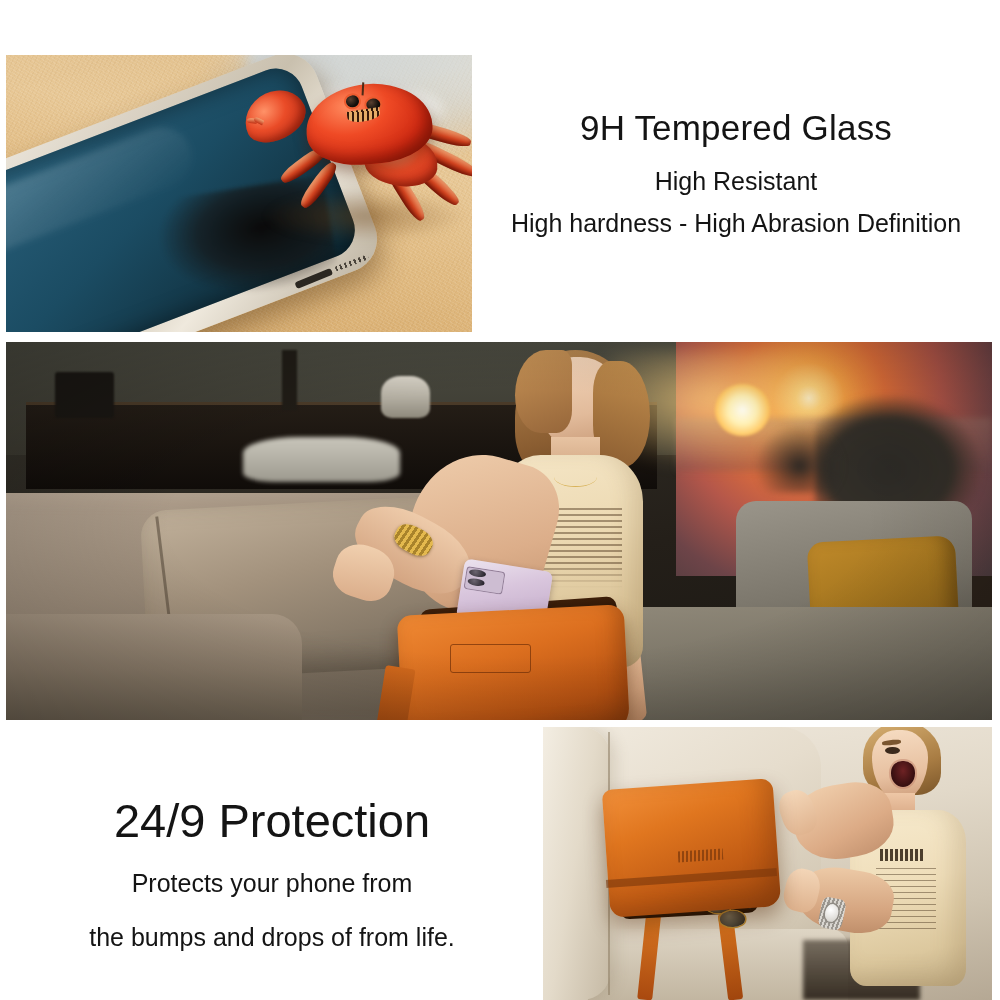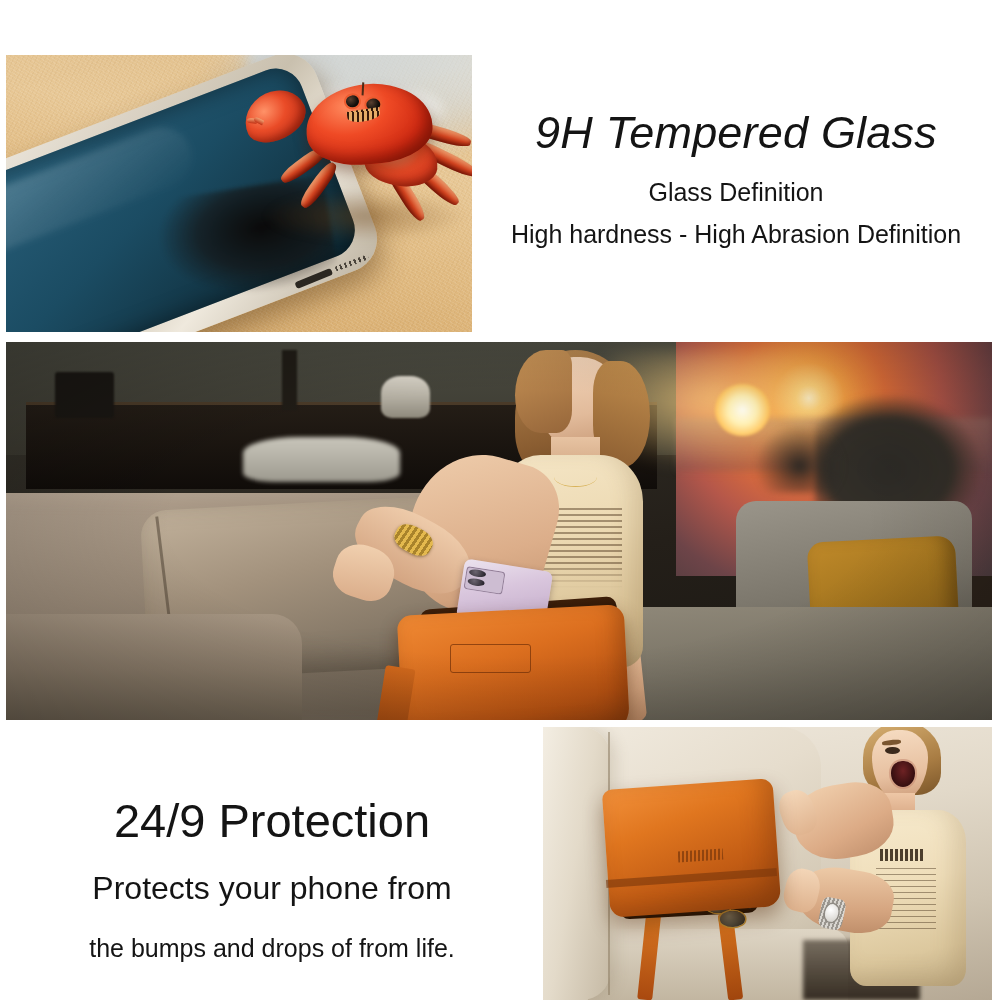--- a/index.html
+++ b/index.html
@@ -535,38 +535,38 @@
     border-radius:50%;box-shadow:0 0 0 1.5px #8f8b84;
   }
 
   
   .text-block{position:absolute;color:#141414;}
   #text-glass{
     left:472px;top:108px;width:528px;
     text-align:center;
   }
   #text-glass .headline{
-    font-size:45px;line-height:1.12;font-weight:400;letter-spacing:.2px;
-    margin:0 0 16px 0;white-space:nowrap;font-style:italic;
+    font-size:35px;line-height:1.12;font-weight:400;letter-spacing:.2px;
+    margin:0 0 16px 0;white-space:nowrap;
   }
   #text-glass .sub{
     font-size:25px;line-height:1.5;font-weight:400;margin:0;
   }
   #text-glass .sub2{
     font-size:25px;line-height:1.5;font-weight:400;margin:4px 0 0 0;
     white-space:nowrap;
   }
   #text-protection{
     left:12px;top:795px;width:520px;text-align:center;
   }
   #text-protection .headline{
     font-size:47px;line-height:1.12;font-weight:400;margin:0 0 14px 0;
   }
   #text-protection .sub{
-    font-size:32px;line-height:1.55;font-weight:400;margin:16px;
+    font-size:25px;line-height:1.55;font-weight:400;margin:16px;
   }
   #text-protection .sub2{
     font-size:25px;line-height:1.55;font-weight:400;margin:4px 0 0 0;
   }
 </style>
 </head>
 <body>
 
 <div class="board">
 
@@ -603,21 +603,21 @@
       </div>
       <div class="claw big-l">
         <div class="pincer a"></div>
         <div class="pincer b"></div>
       </div>
     </div>
   </div>
 
   <div class="text-block" id="text-glass">
     <p class="headline">9H Tempered Glass</p>
-    <p class="sub">Glass Definition</p>
+    <p class="sub">High Resistant</p>
     <p class="sub2">High hardness - High Abrasion Definition</p>
   </div>
 
   <div class="panel" id="panel-livingroom">
     <div class="lr-bg"></div>
     <div class="lr-interior"></div>
     <div class="lr-wall"></div>
     <div class="lr-console"></div>
     <div class="lr-box"></div>
     <div class="lr-vase"></div>

